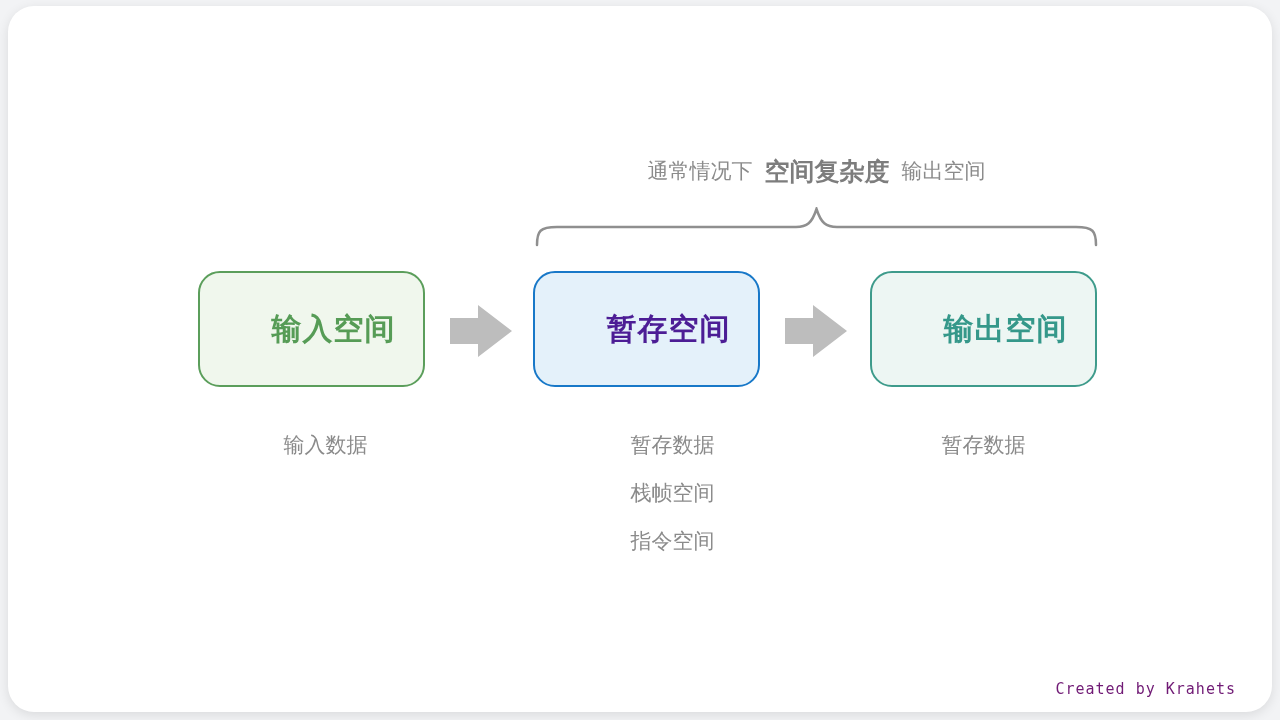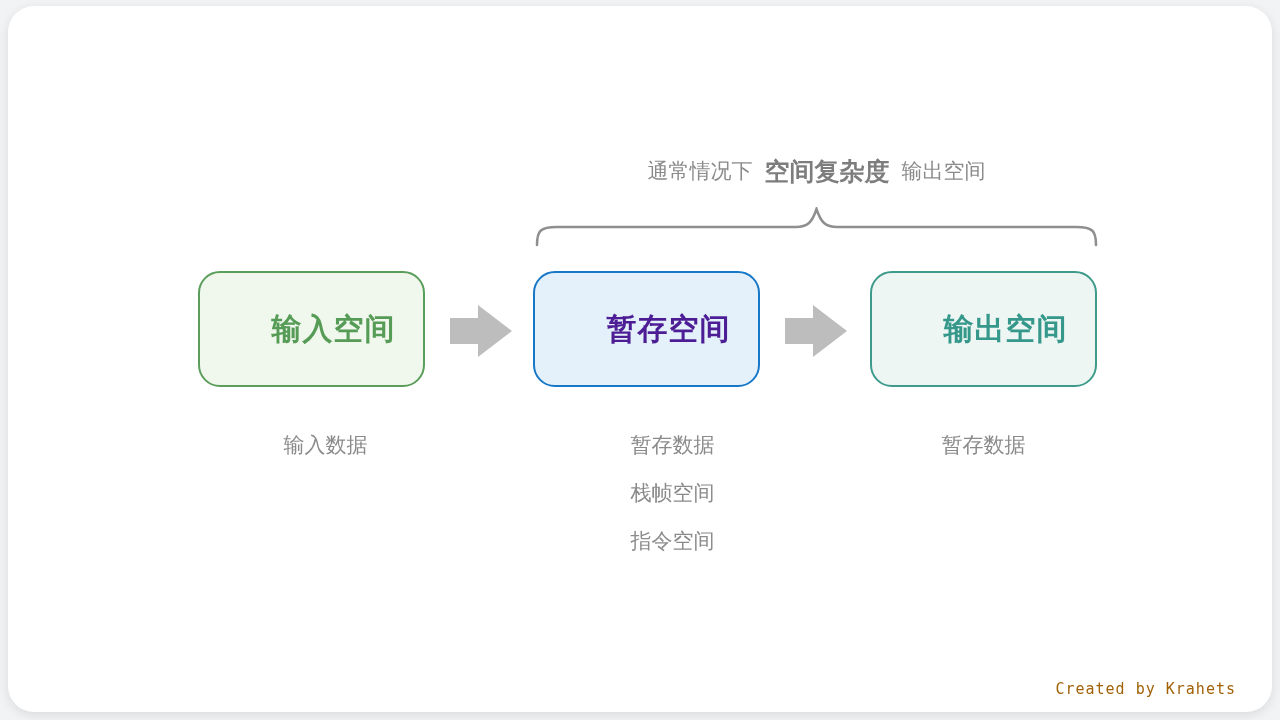--- a/index.html
+++ b/index.html
@@ -79,21 +79,21 @@
   .notes.n1 { left: 204px; text-align: center; }
   .notes.n2 { left: 551px; }
   .notes.n3 { left: 862px; }
   
   .credit {
     position: absolute;
     right: 36px; top: 674px;
     font-family: "DejaVu Sans Mono", "Liberation Mono", monospace;
     font-size: 15px;
     letter-spacing: 1px;
-    color: #a16207;
+    color: #701a75;
   }
 </style>
 </head>
 <body>
 
 <div class="card">
 
   <div class="caption">
     <span>通常情况下</span>
     <span class="hl">空间复杂度</span>

